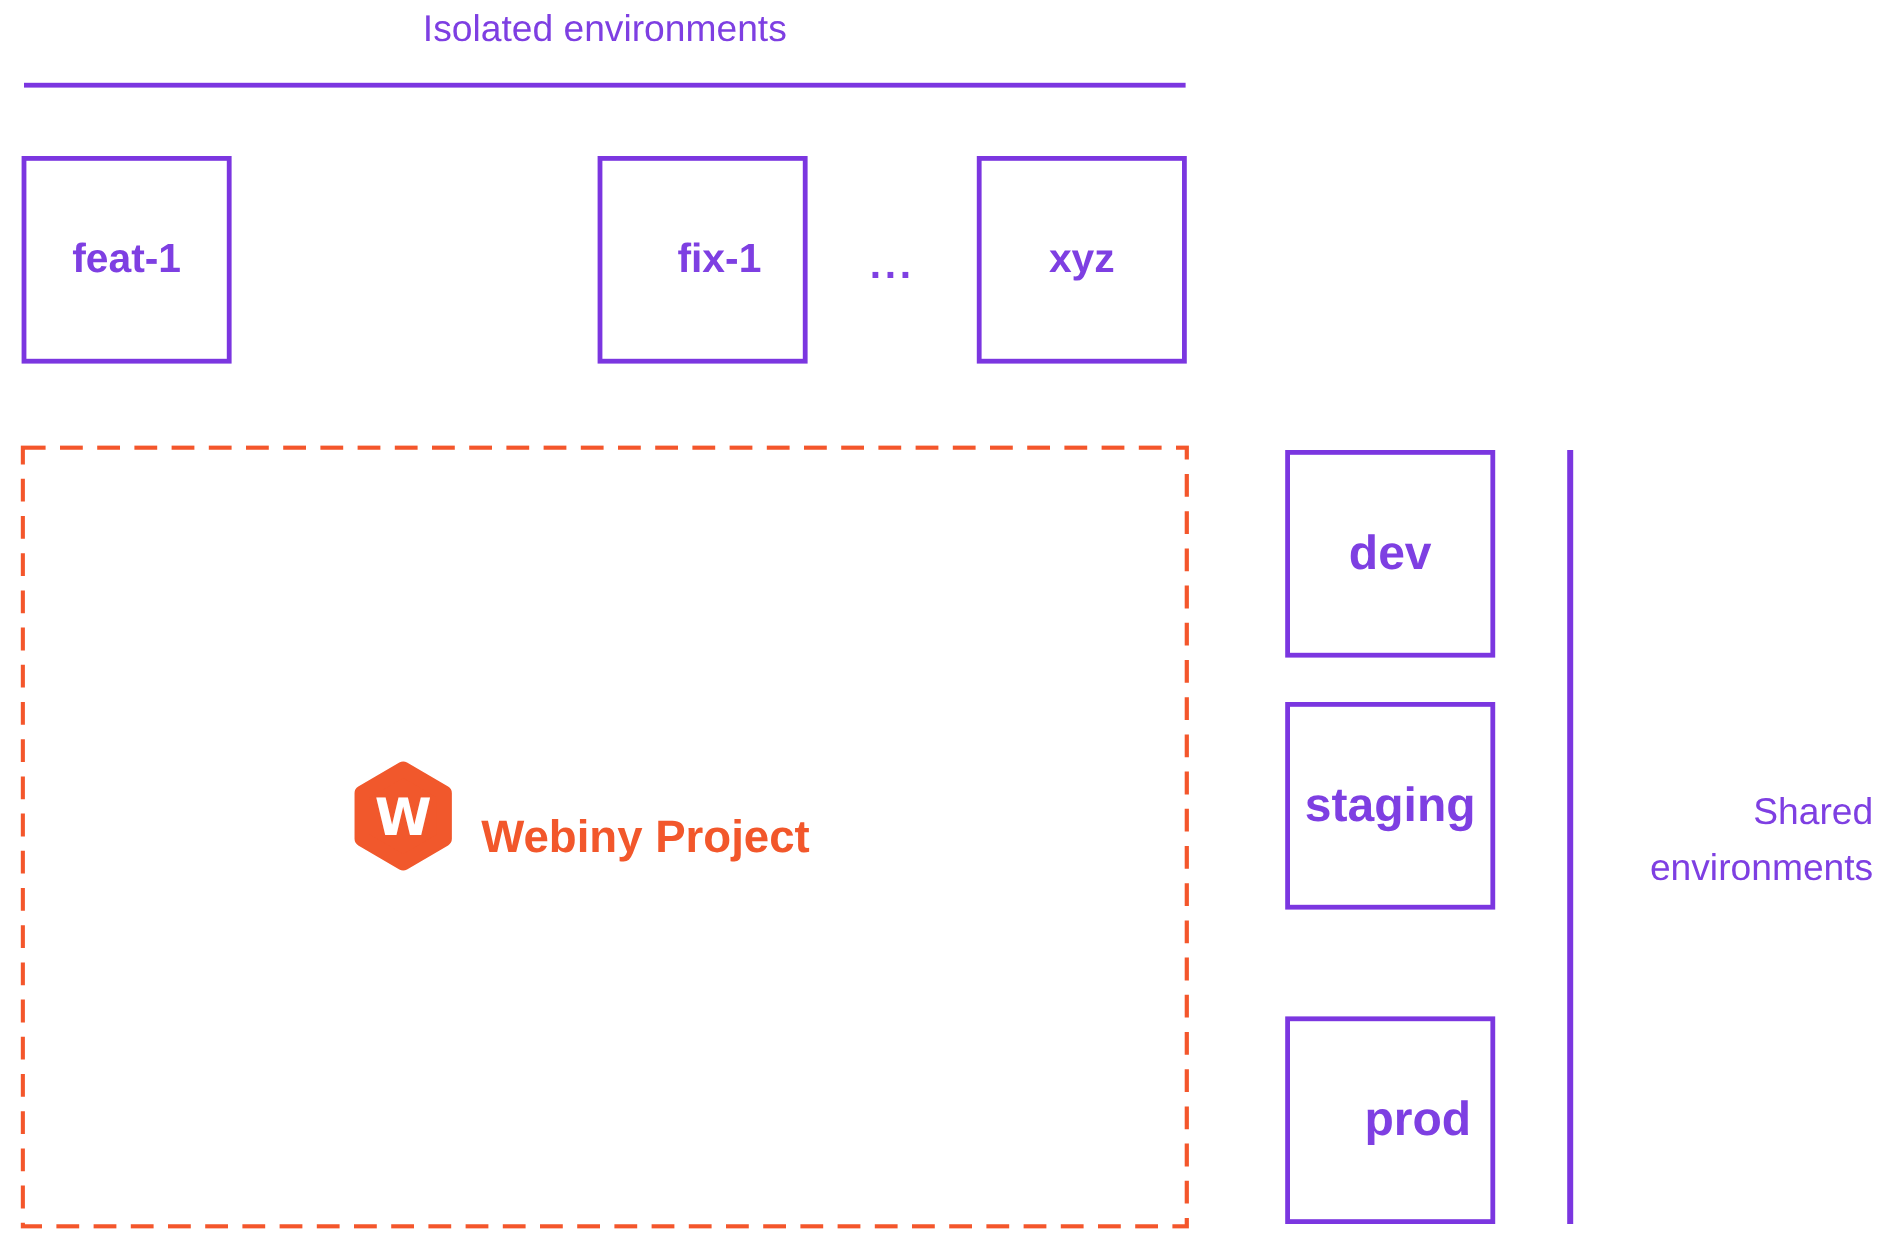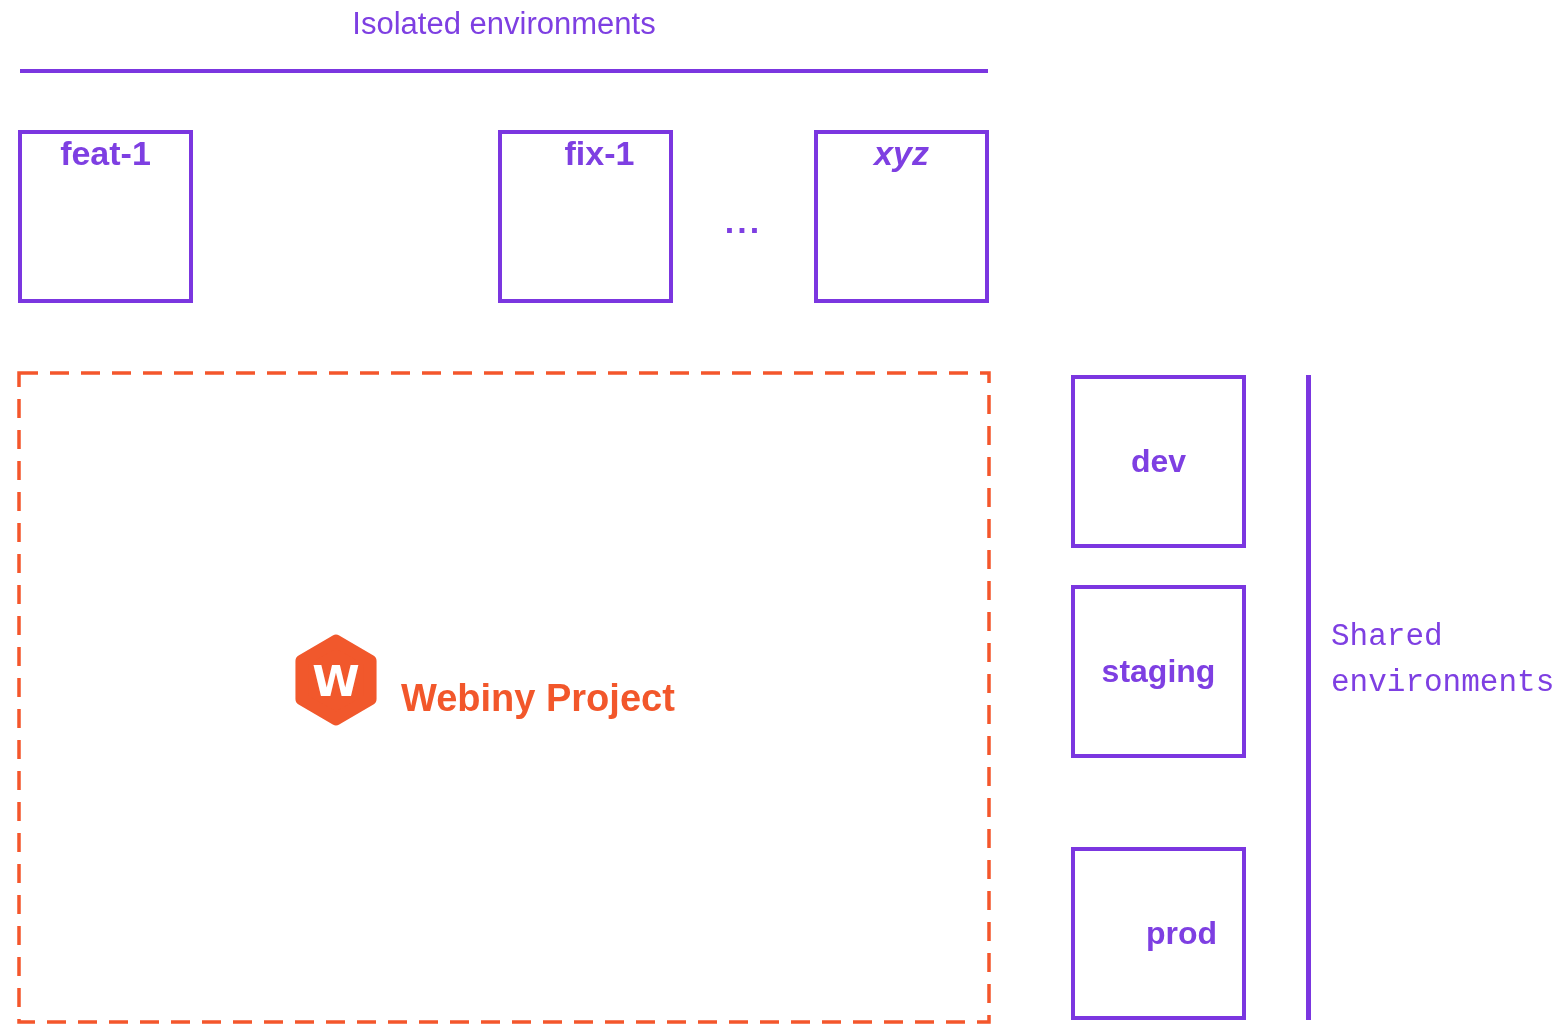--- a/index.html
+++ b/index.html
@@ -30,30 +30,30 @@
     color: var(--purple-text);
   }
   .iso-underline {
     left: 20px; top: 69px; width: 968px; height: 4px;
     background: var(--purple);
   }
   .env-box {
     top: 130px; width: 175px; height: 173px;
     border: 4px solid var(--purple);
     background: #ffffff;
-    display: flex; justify-content: center;
+    display: flex; align-items: center; justify-content: center;
   }
   .env-box .label, .ellipsis {
     font-size: 34px; font-weight: bold;
     color: var(--purple-text);
   }
   .box-feat1 { left: 18px; }
   .box-feat2 { left: 258px; }
   .box-fix1  { left: 498px; padding-left: 28px; }
-  .box-xyz   { left: 814px; font-style: italic; }
+  .box-xyz   { left: 814px; }
   .ellipsis-wrap {
     left: 673px; top: 130px; width: 141px; height: 173px;
     display: flex; align-items: center; justify-content: center;
   }
   .ellipsis { letter-spacing: 3px; padding-top: 10px; }
 
   
   .project-dash { left: 17px; top: 371px; width: 974px; height: 653px; }
   .logo-row {
     left: 293px; top: 634px; height: 92px;
@@ -74,33 +74,32 @@
   .shared-box {
     left: 1071px; width: 175px; height: 173px;
     border: 4px solid var(--purple);
     background: #ffffff;
     display: flex; align-items: center; justify-content: center;
   }
   .box-dev     { top: 375px; }
   .box-staging { top: 585px; }
   .box-prod    { top: 847px; padding-left: 46px; }
   .shared-box .label {
-    font-size: 32px; font-weight: bold;
+    font-size: 40px; font-weight: bold;
     color: var(--purple-text);
   }
   .shared-vline {
     left: 1306px; top: 375px; width: 5px; height: 645px;
     background: var(--purple);
   }
   .shared-title {
-    left: 1331px; top: 614px; width: 230px;
-    text-align: left;
+    left: 1331px; top: 654px; width: 230px;
+    text-align: right;
     font-size: 31px; line-height: 46px;
     color: var(--purple-text);
-    font-family: Liberation Mono, monospace;
   }
 </style>
 </head>
 <body>
 
 <div class="canvas">
 
   <div class="abs iso-title">Isolated environments</div>
   <div class="abs iso-underline"></div>
 

